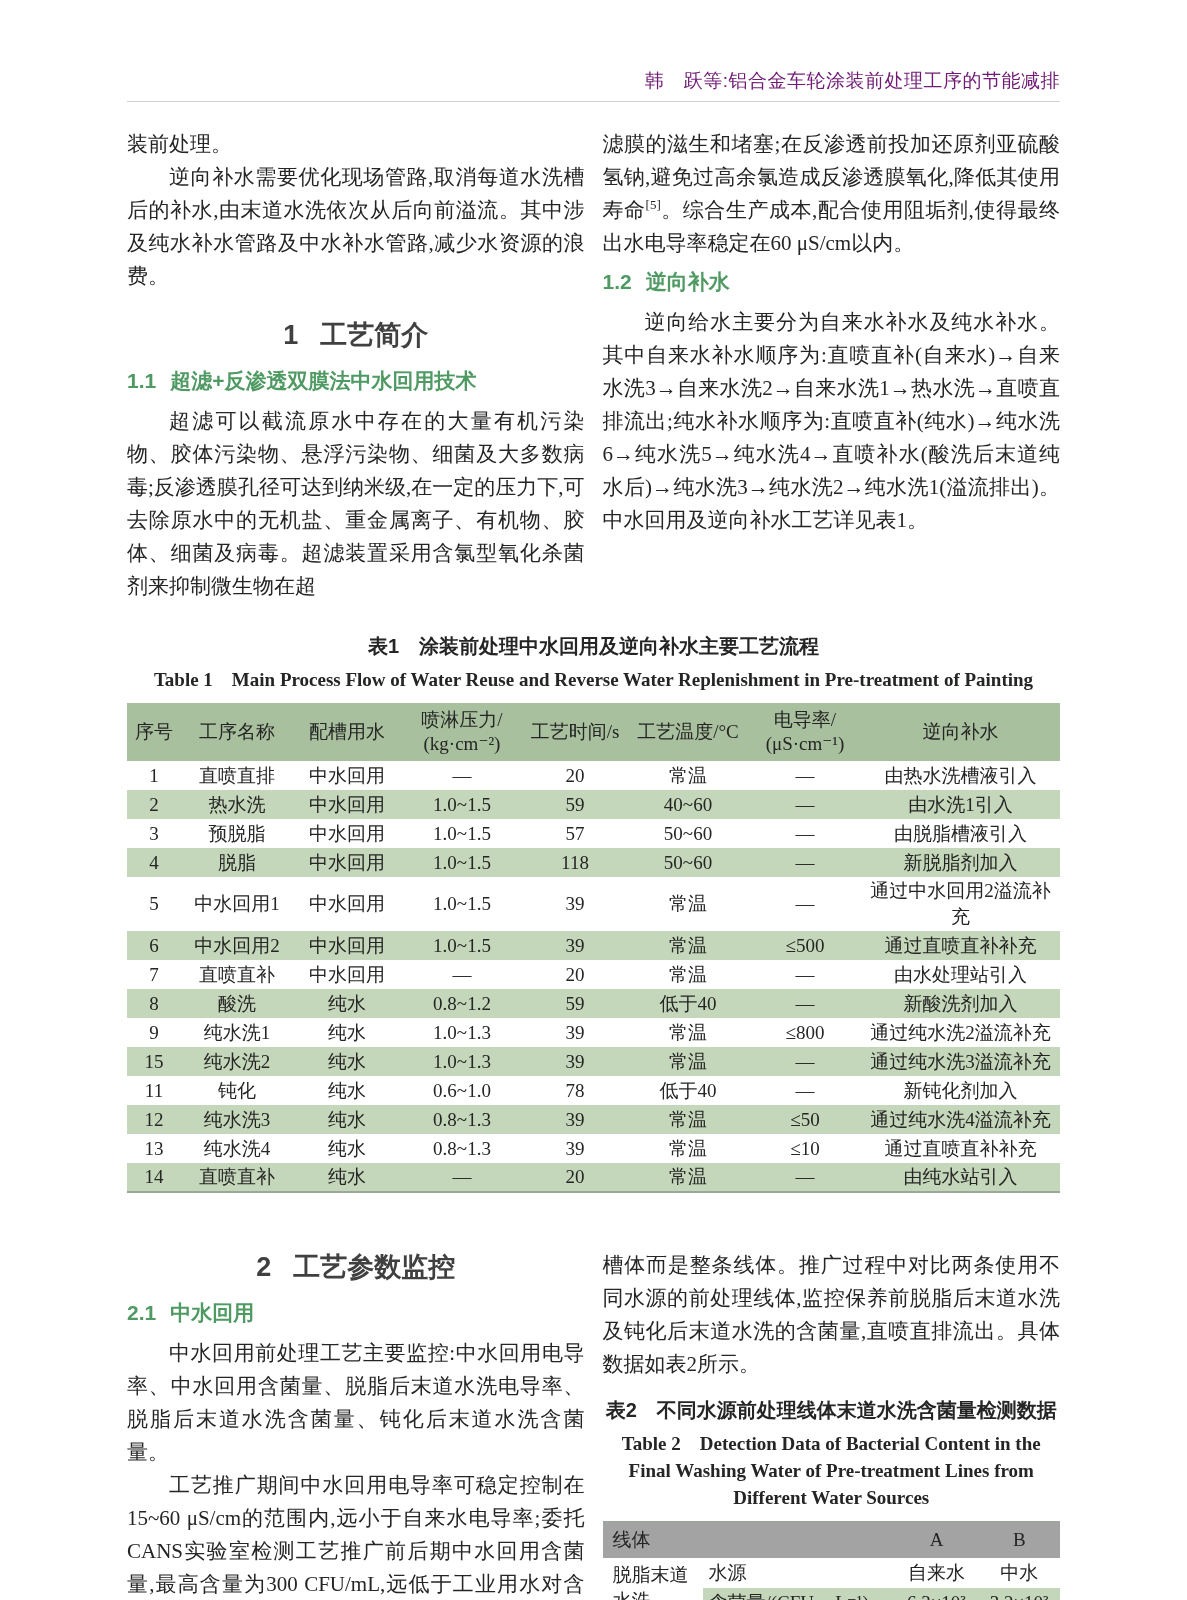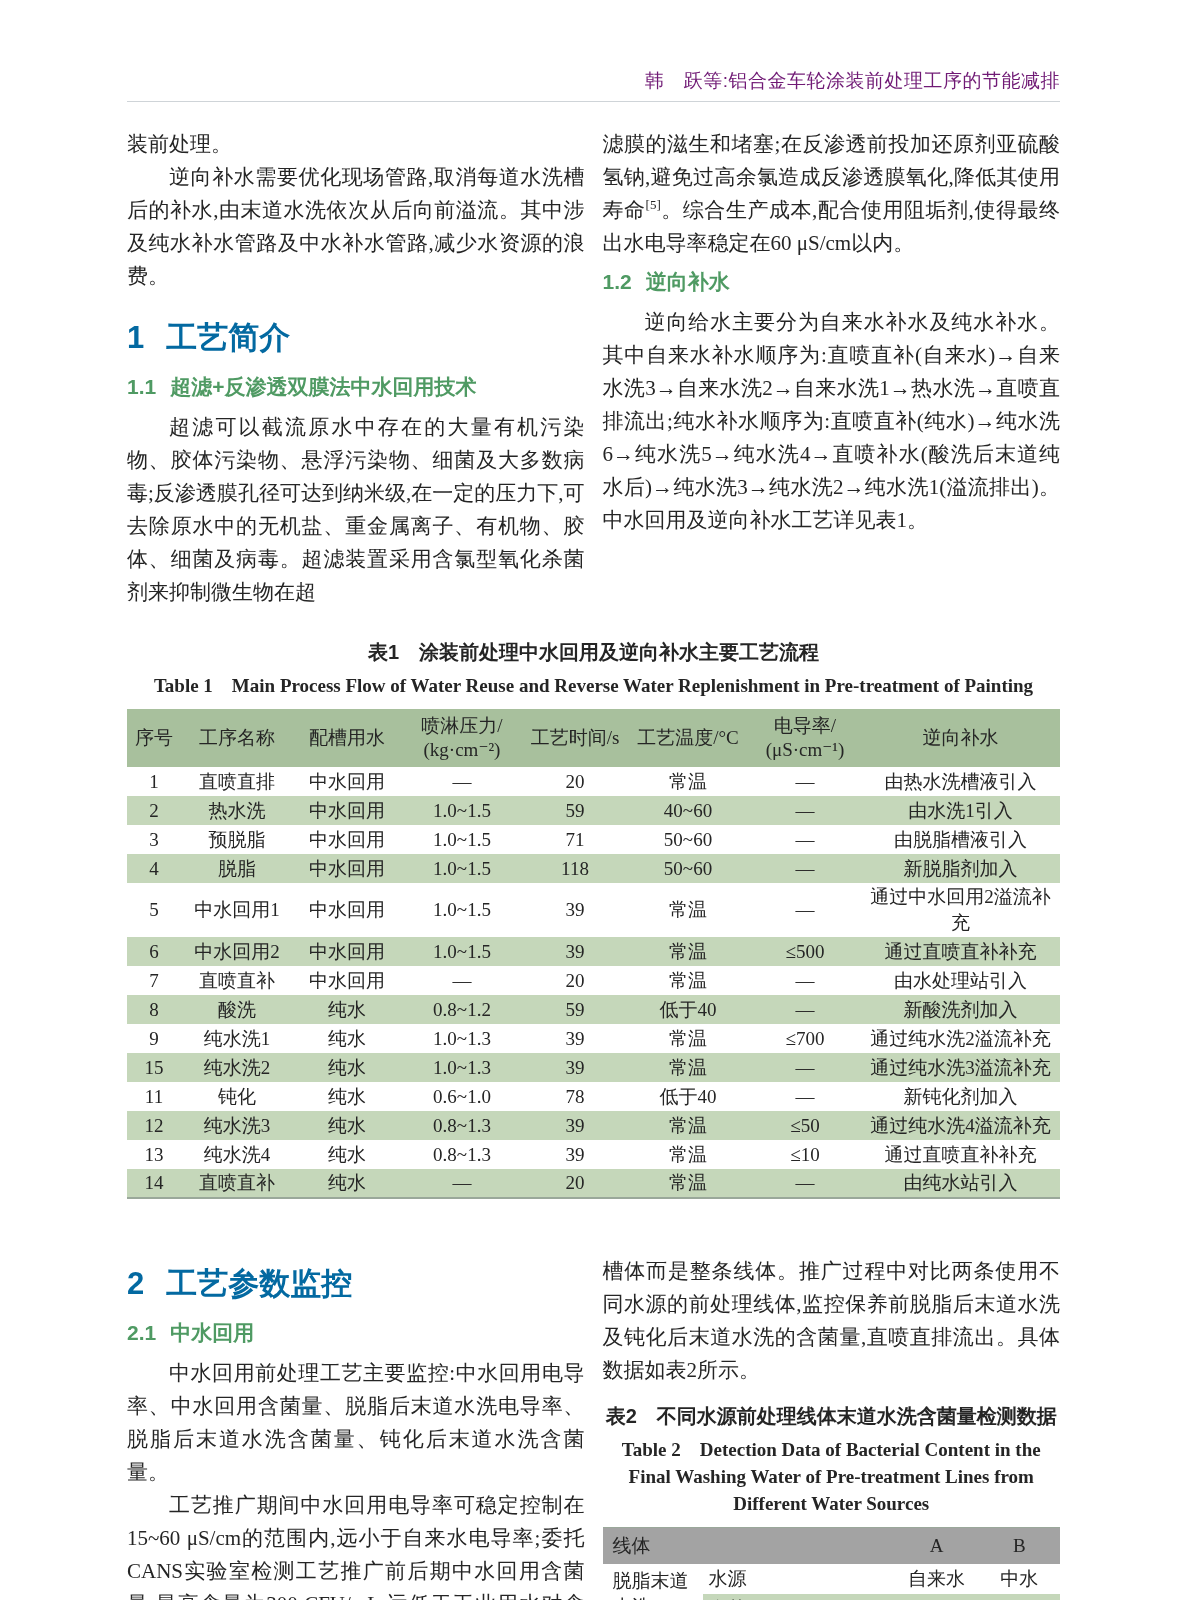--- a/index.html
+++ b/index.html
@@ -35,24 +35,25 @@
   .col p {
     font-size: 21px;
     line-height: 33px;
     text-align: justify;
   }
   .col p.indent { text-indent: 2em; }
   sup.ref { font-size: 13px; vertical-align: super; line-height: 0; }
   
   .h1 {
     font-family: "Liberation Sans", "DejaVu Sans", sans-serif;
-    color: #0369a1;
-    font-size: 31px;
+    color: #404040;
+    font-size: 27px;
     font-weight: 600;
     margin: 24px 0 14px 0;
+    text-align: center;
   }
   .h1 .num { margin-right: 22px; }
   .h2 {
     font-family: "Liberation Sans", "DejaVu Sans", sans-serif;
     color: #4f9a63;
     font-size: 21px;
     font-weight: 700;
     margin: 8px 0 10px 0;
   }
   .h2 .num { margin-right: 14px; }
@@ -198,21 +199,21 @@
               <td>59</td>
               <td>40~60</td>
               <td>—</td>
               <td>由水洗1引入</td>
             </tr>
           <tr>
               <td>3</td>
               <td>预脱脂</td>
               <td>中水回用</td>
               <td>1.0~1.5</td>
-              <td>71</td>
+              <td>57</td>
               <td>50~60</td>
               <td>—</td>
               <td>由脱脂槽液引入</td>
             </tr>
           <tr>
               <td>4</td>
               <td>脱脂</td>
               <td>中水回用</td>
               <td>1.0~1.5</td>
               <td>118</td>
@@ -260,21 +261,21 @@
               <td>—</td>
               <td>新酸洗剂加入</td>
             </tr>
           <tr>
               <td>9</td>
               <td>纯水洗1</td>
               <td>纯水</td>
               <td>1.0~1.3</td>
               <td>39</td>
               <td>常温</td>
-              <td>≤700</td>
+              <td>≤800</td>
               <td>通过纯水洗2溢流补充</td>
             </tr>
           <tr>
               <td>15</td>
               <td>纯水洗2</td>
               <td>纯水</td>
               <td>1.0~1.3</td>
               <td>39</td>
               <td>常温</td>
               <td>—</td>
@@ -319,21 +320,21 @@
               <td>常温</td>
               <td>—</td>
               <td>由纯水站引入</td>
             </tr>
         </tbody>
       </table>
     </section>
 
     <section class="two-col section2">
       <div class="col">
-        <div class="h1" style="margin-top:8px">
+        <div class="h1" style="margin-top:0">
           <span class="num">2</span><span>工艺参数监控</span>
         </div>
         <div class="h2">
           <span class="num">2.1</span><span>中水回用</span>
         </div>
         <p class="indent">中水回用前处理工艺主要监控:中水回用电导率、中水回用含菌量、脱脂后末道水洗电导率、脱脂后末道水洗含菌量、钝化后末道水洗含菌量。</p>
         <p class="indent">工艺推广期间中水回用电导率可稳定控制在15~60 μS/cm的范围内,远小于自来水电导率;委托CANS实验室检测工艺推广前后期中水回用含菌量,最高含量为300 CFU/mL,远低于工业用水对含菌量1 000 CFU/mL的要求;脱脂后末道水洗电导率维持在80 μS/cm,远低于控制要求且水质稳定。</p>
 
       </div>
       <div class="col">

